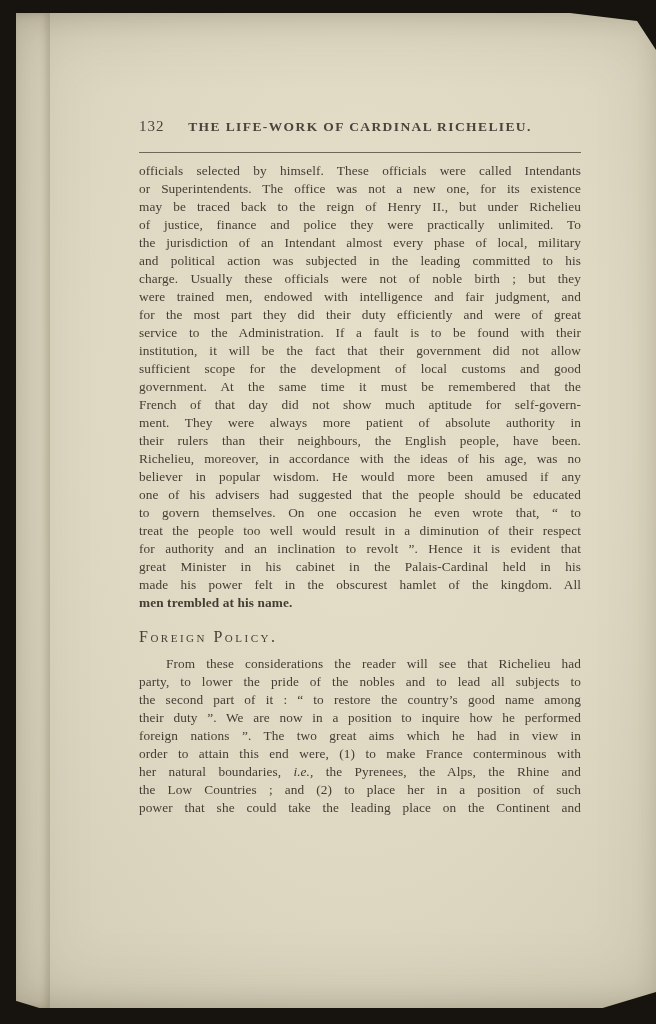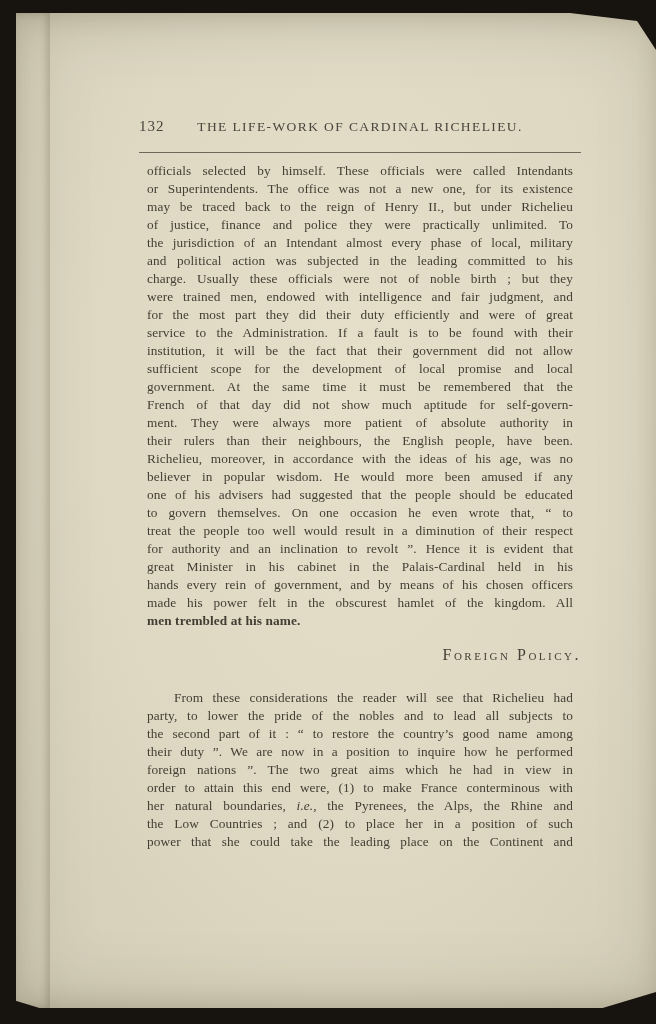--- a/index.html
+++ b/index.html
@@ -51,35 +51,35 @@
   }
   .text-column {
     position: absolute; left: 123px; top: 104px; width: 442px;
     color: #433d33; z-index: 2;
   }
   .header-row {
     display: flex; align-items: baseline;
     font-size: 13.5px; letter-spacing: 1.4px; color: #4a443c; line-height: 18px;
   }
   .page-num { width: 62px; font-size: 15px; letter-spacing: 1px; }
-  .running-title { flex: 1; text-align: center; white-space: nowrap; }
+  .running-title { flex: 1; text-align: center; white-space: nowrap; font-weight: bold; }
   .header-spacer { width: 62px; }
   .rule { height: 1px; background: #6e6859; margin-top: 16px; margin-bottom: 9px; }
-  .para { margin: 8px; }
+  .para { margin: 0; }
   .line {
     font-size: 13.3px; line-height: 18px; letter-spacing: 0.1px;
     text-align: justify; text-align-last: justify;
     white-space: normal; overflow: hidden; height: 18px;
   }
   .line.last-left { text-align-last: left; font-weight: bold; }
   .line.indent { text-indent: 27px; }
   .section-heading {
-    text-align: right; font-variant: small-caps;
+    text-align: left; font-variant: small-caps;
     font-size: 16px; letter-spacing: 2.5px; line-height: 20px;
-    margin: 15px 0 24px 0; color: #453f35;
+    margin: 15px 0 8px 0; color: #453f35;
   }
 </style>
 </head>
 <body>
 
 <div class="scan">
   <div class="page">
     <div class="edge-strip"></div>
     <div class="crease"></div>
     <div class="text-column">
@@ -95,33 +95,32 @@
             <div class="line">or Superintendents.  The office was not a new one, for its existence</div>
             <div class="line">may be traced back to the reign of Henry II., but under Richelieu</div>
             <div class="line">of justice, finance and police they were practically unlimited.  To</div>
             <div class="line">the jurisdiction of an Intendant almost every phase of local, military</div>
             <div class="line">and political action was subjected in the leading committed to his</div>
             <div class="line">charge.  Usually these officials were not of noble birth ; but they</div>
             <div class="line">were trained men, endowed with intelligence and fair judgment, and</div>
             <div class="line">for the most part they did their duty efficiently and were of great</div>
             <div class="line">service to the Administration.  If a fault is to be found with their</div>
             <div class="line">institution, it will be the fact that their government did not allow</div>
-            <div class="line">sufficient scope for the development of local promise and local</div>
+            <div class="line">sufficient scope for the development of local customs and good</div>
             <div class="line">government.  At the same time it must be remembered that the</div>
             <div class="line">French of that day did not show much aptitude for self-govern-</div>
             <div class="line">ment.  They were always more patient of absolute authority in</div>
             <div class="line">their rulers than their neighbours, the English people, have been.</div>
             <div class="line">Richelieu, moreover, in accordance with the ideas of his age, was no</div>
             <div class="line">believer in popular wisdom.  He would more been amused if any</div>
             <div class="line">one of his advisers had suggested that the people should be educated</div>
             <div class="line">to govern themselves.  On one occasion he even wrote that, “ to</div>
             <div class="line">treat the people too well would result in a diminution of their respect</div>
             <div class="line">for authority and an inclination to revolt ”.  Hence it is evident that</div>
             <div class="line">great Minister in his cabinet in the Palais-Cardinal held in his</div>
-            <div class="line">hands every rein of government, and by means of his chosen officers</div>
             <div class="line">made his power felt in the obscurest hamlet of the kingdom.  All</div>
             <div class="line last-left">men trembled at his name.</div>
           </div>
           <div class="section-heading">Foreign Policy.</div>
           <div class="para">
             <div class="line indent">From these considerations the reader will see that Richelieu had</div>
             <div class="line">party, to lower the pride of the nobles and to lead all subjects to</div>
             <div class="line">the second part of it : “ to restore the country’s good name among</div>
             <div class="line">their duty ”.  We are now in a position to inquire how he performed</div>
             <div class="line">foreign nations ”.  The two great aims which he had in view in</div>

